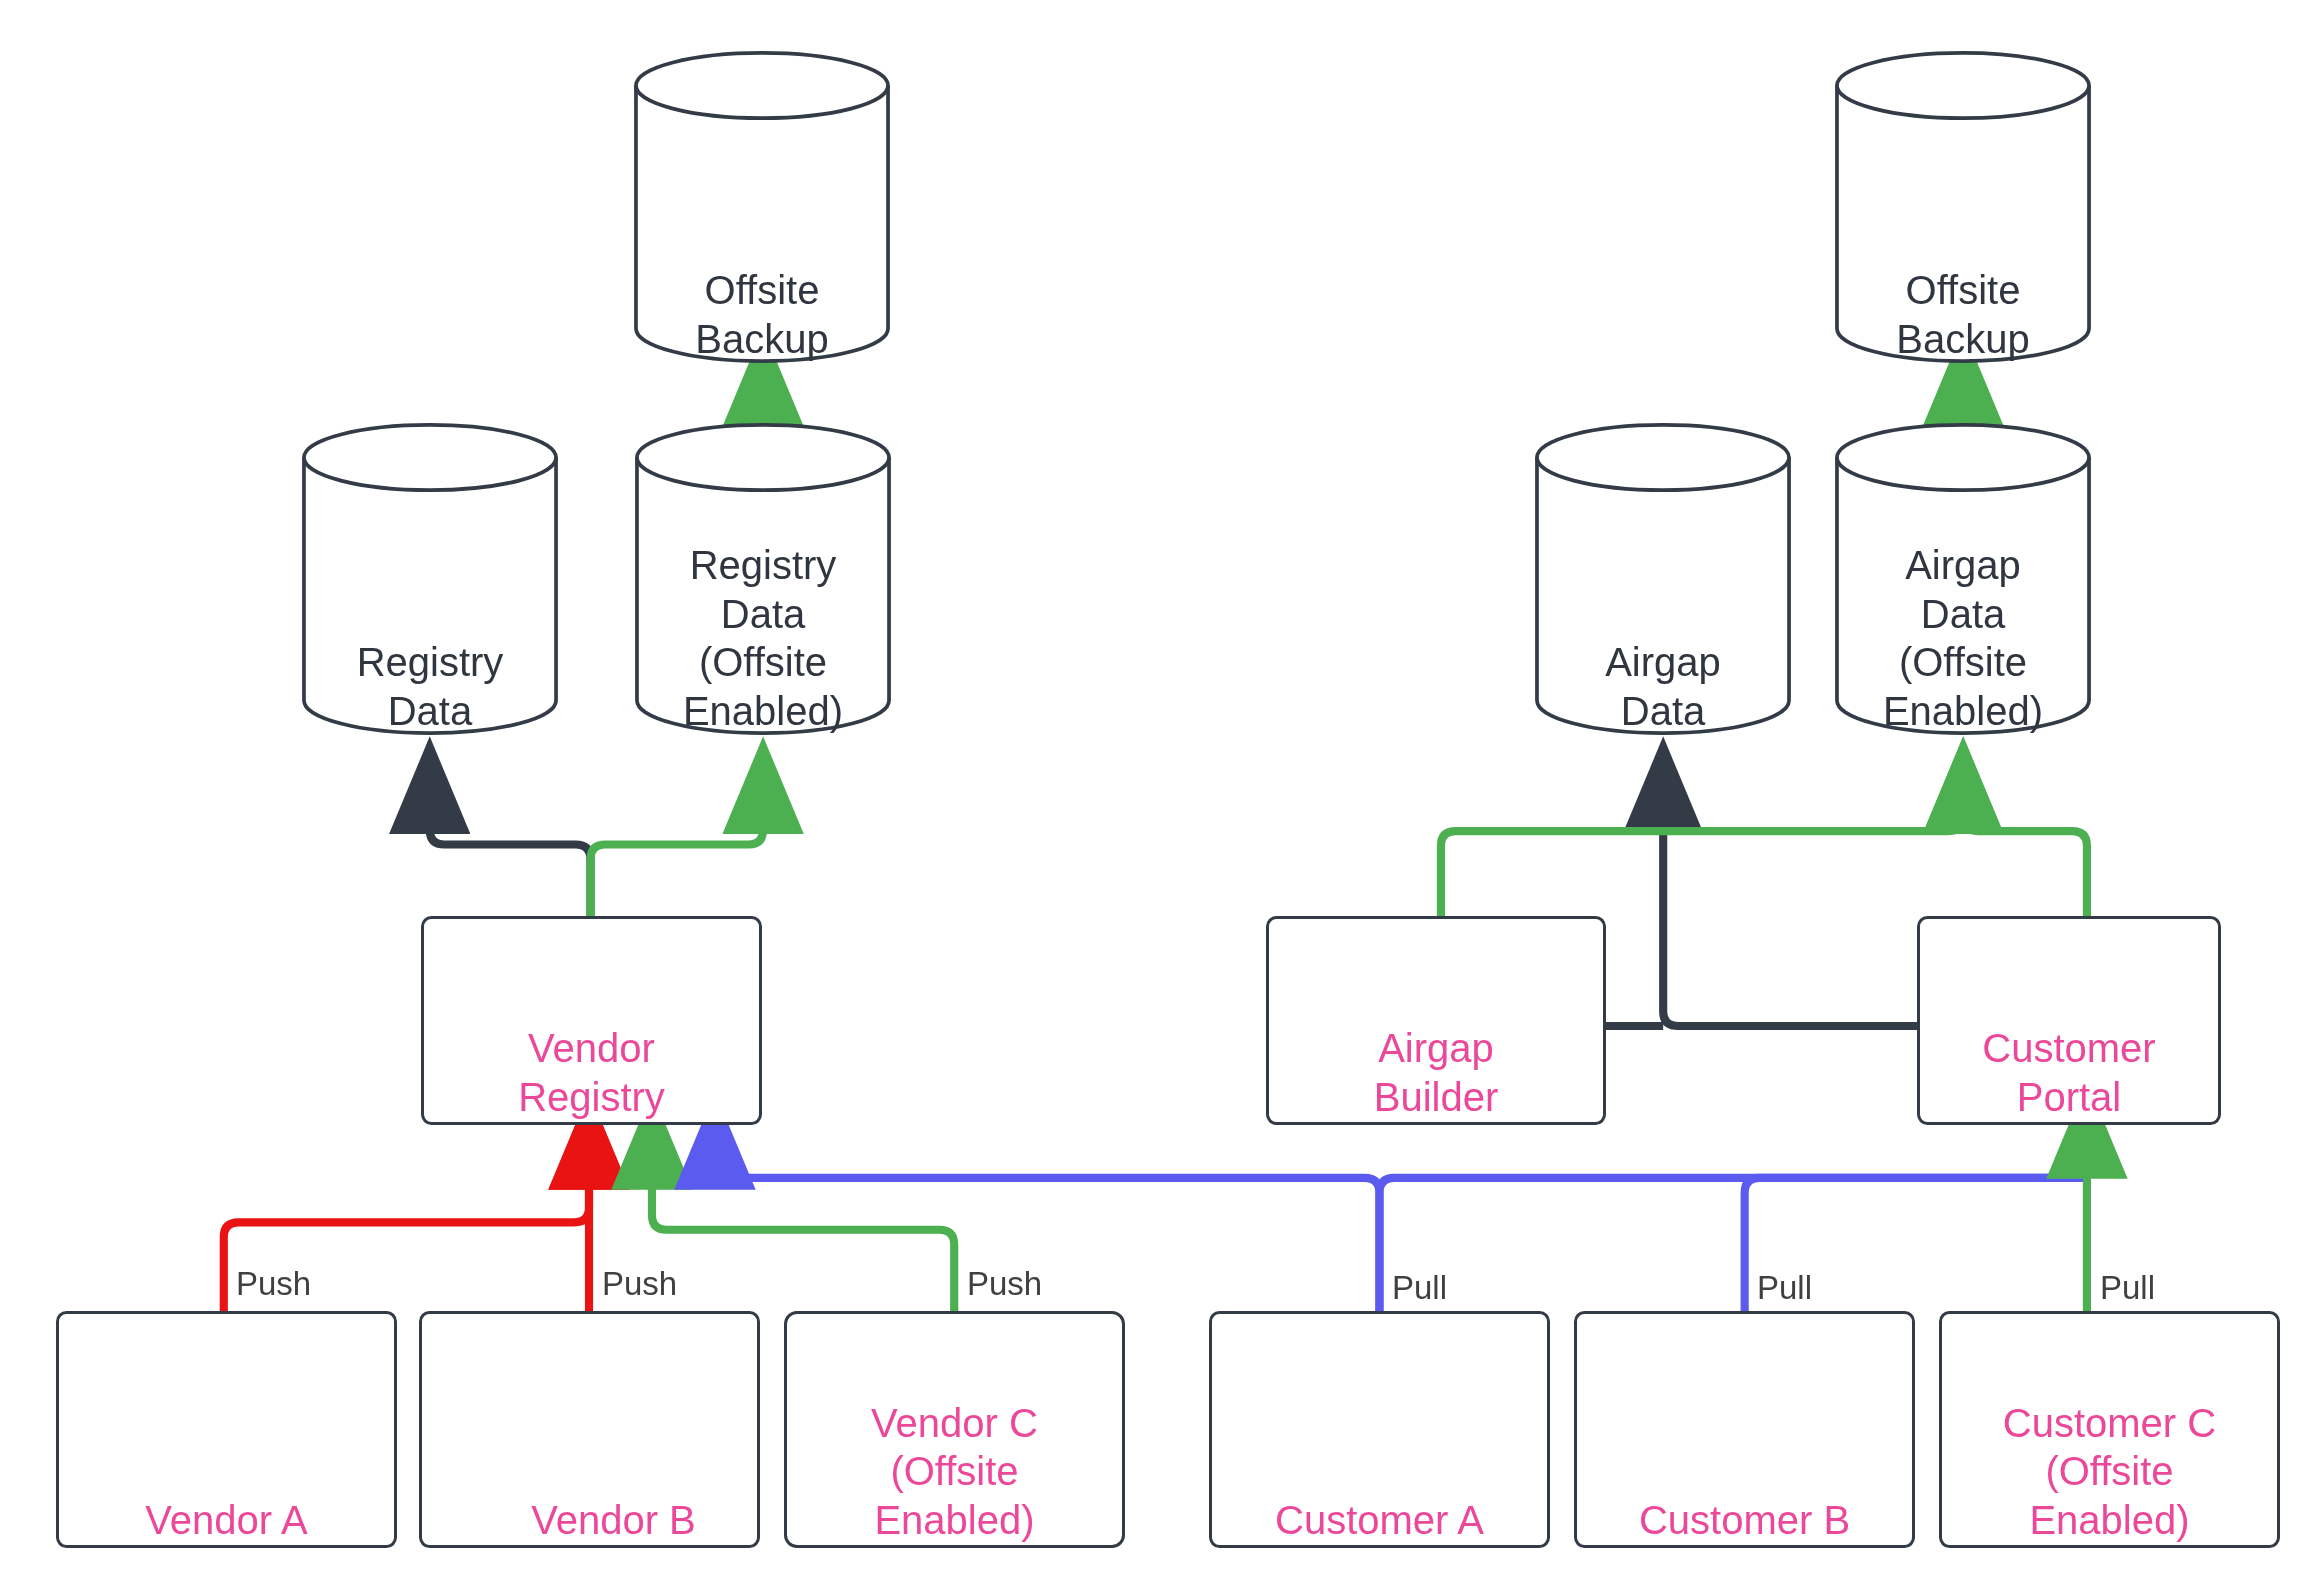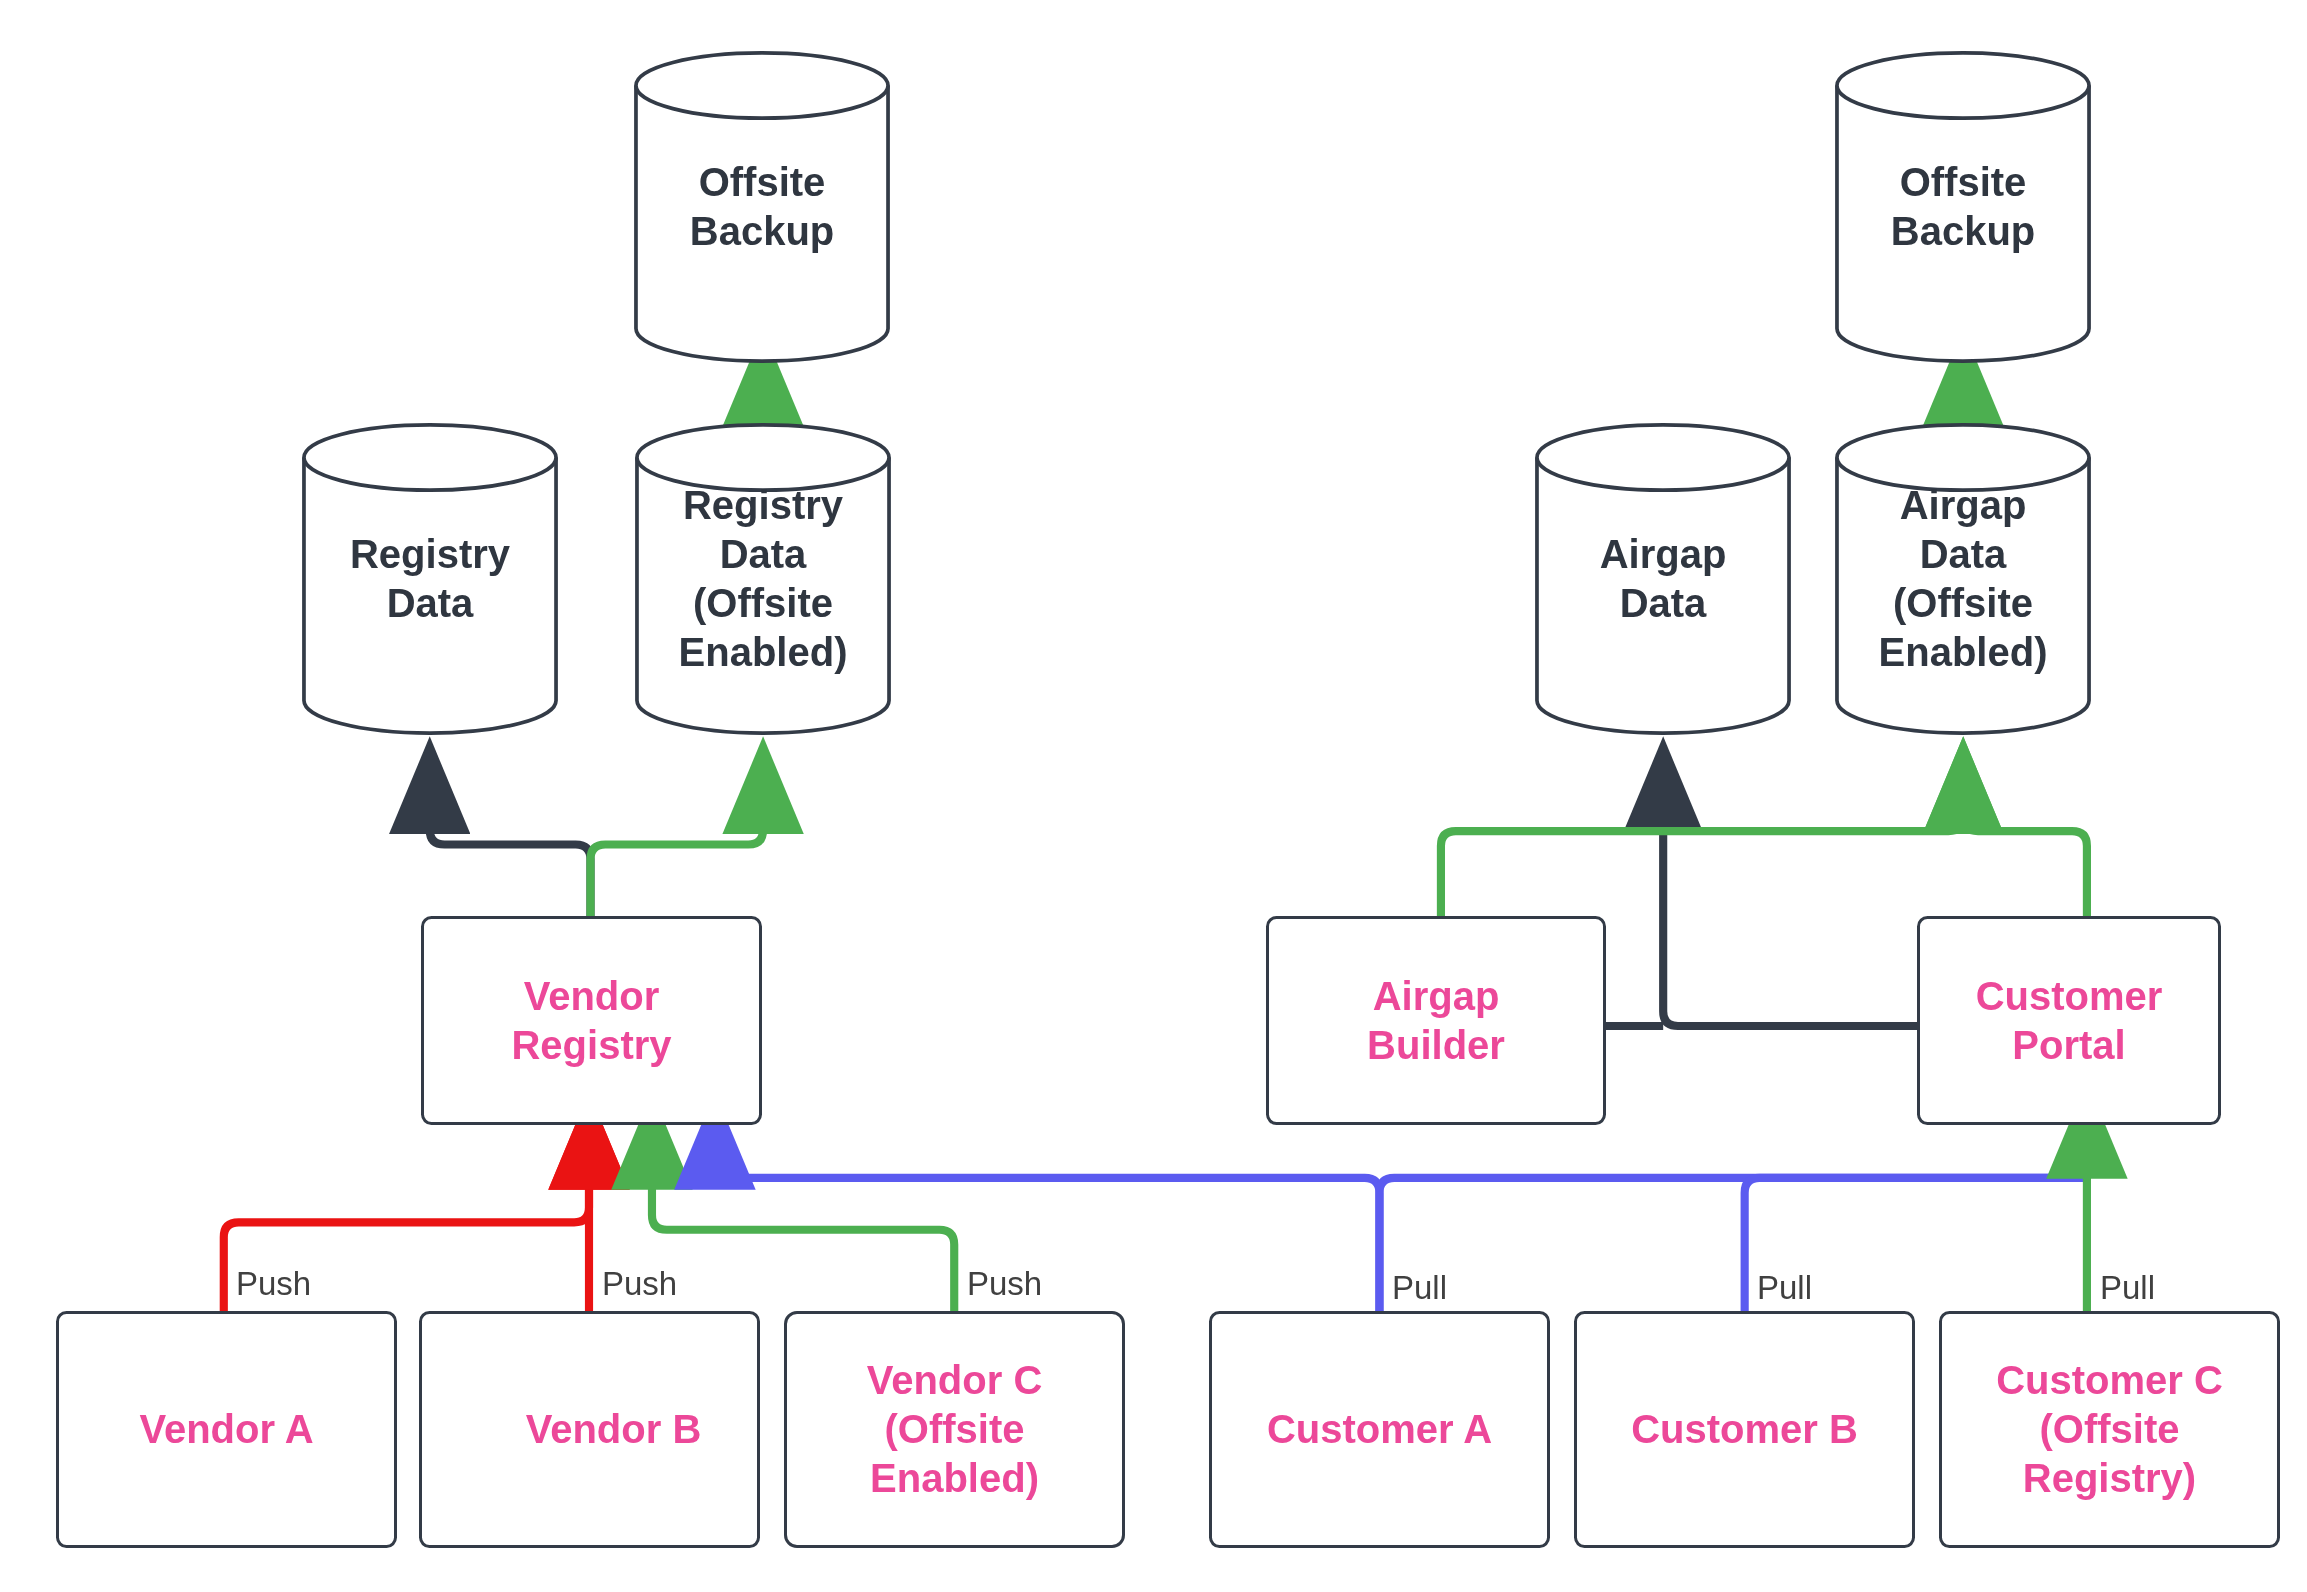--- a/index.html
+++ b/index.html
@@ -1,19 +1,19 @@
 <!DOCTYPE html>
 <html style="font-size:12px"><head>
 <meta charset="utf-8">
 <style>
   html,body{margin:0;padding:0;background:#ffffff;}
   body{font-family:"Liberation Sans",sans-serif;}
   #stage{position:relative;width:2307px;height:1592px;background:#ffffff;overflow:hidden;}
   #wires{position:absolute;left:0;top:0;width:2307px;height:1592px;}
-  .node{position:absolute;box-sizing:border-box;display:flex;align-items:center;justify-content:center;font-weight:bold;}
+  .node{position:absolute;box-sizing:border-box;display:flex;align-items:flex-end;justify-content:center;}
   .rbox{border:3px solid #333b47;border-radius:10.4px;background:#ffffff;}
   .rbox .lbl{color:#ec4899;font-size:40px;line-height:1.22;text-align:center;white-space:pre-line;}
   .cyl{background:transparent;}
   .cyl .cylsvg{position:absolute;left:0;top:0;width:100%;height:100%;}
   .cyl .lbl{position:relative;color:#2f3640;font-size:40px;line-height:1.22;text-align:center;white-space:pre-line;z-index:2;}
   .edgelabel{position:absolute;color:#404040;font-size:33px;line-height:1;white-space:nowrap;}
 </style>
 </head>
 <body>
 
@@ -161,21 +161,21 @@
     <div class="lbl">Customer A</div>
   </div>
 
   <div class="node rbox" style="left:1574px;top:1311px;width:341px;height:237px;">
     <div class="lbl">Customer B</div>
   </div>
 
   <div class="node rbox" style="left:1939px;top:1311px;width:341px;height:237px;">
     <div class="lbl">Customer C
 (Offsite
-Registry)</div>
+Enabled)</div>
   </div>
 
   <div class="edgelabel" style="left:236px;top:1267px;">Push</div>
   <div class="edgelabel" style="left:602px;top:1267px;">Push</div>
   <div class="edgelabel" style="left:967px;top:1267px;">Push</div>
   <div class="edgelabel" style="left:1392px;top:1271px;">Pull</div>
   <div class="edgelabel" style="left:1757px;top:1271px;">Pull</div>
   <div class="edgelabel" style="left:2100px;top:1271px;">Pull</div>
 
 </div>

